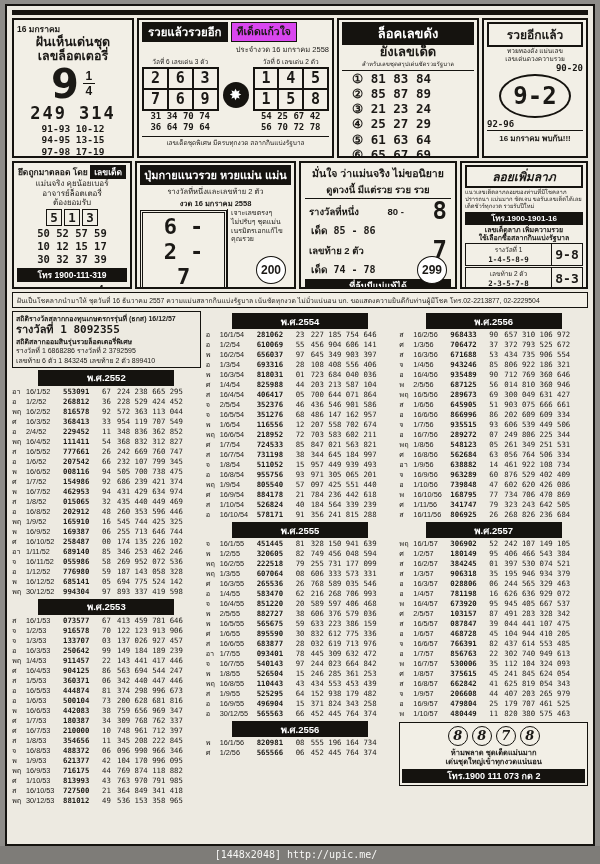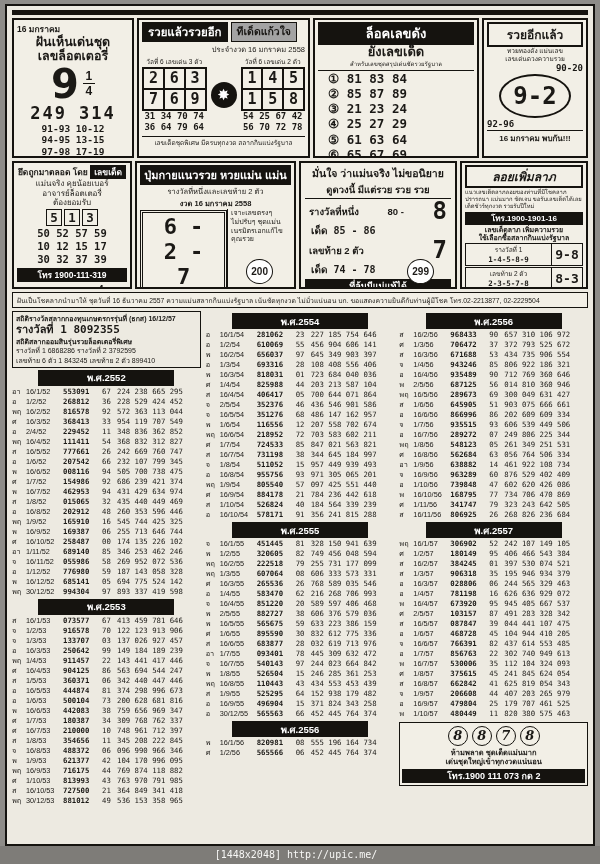--- a/index.html
+++ b/index.html
@@ -29,32 +29,32 @@
   .b1-bigrow { display: flex; justify-content: center; align-items: center; gap: 4px; margin-top: 1px; }
   .b1-big { font-size: 40px; font-weight: bold; line-height: 0.95; font-family: "DejaVu Sans", sans-serif; }
   .b1-frac { display: inline-flex; flex-direction: column; font-size: 12px; font-weight: bold; line-height: 1; }
   .b1-frac .fline { border-top: 1.5px solid #15130f; width: 12px; margin: 1px auto; }
   .b1-set { font-size: 17px; font-weight: bold; letter-spacing: 2px; font-family: "DejaVu Sans Mono", monospace; }
   .b1-pair { font-size: 9.5px; font-weight: bold; font-family: "DejaVu Sans Mono", monospace; line-height: 1.25; }
 
   .b2 { flex: 1; padding: 2px 3px; }
   .b2-head { display: flex; gap: 3px; align-items: stretch; }
   .b2-hdr-black { background:#15130f; color:#fff; font-weight: bold; font-size: 11.5px; padding: 1px 6px; flex: 0 0 auto; }
-  .b2-badge { border: 1.5px solid #15130f; font-weight: bold; font-size: 10.5px; padding: 0 5px; background:#a3a3a3; }
+  .b2-badge { border: 1.5px solid #15130f; font-weight: bold; font-size: 10.5px; padding: 0 5px; background:#d946ef; }
   .b2-issue { font-size: 7.5px; text-align: right; margin-top: 1px; }
   .b2-grids { display: flex; gap: 4px; align-items: flex-start; margin-top: 2px; }
   .b2-gwrap { flex: 1; }
   .b2-cap { font-size: 6.5px; text-align: center; }
   .b2-grid { display: grid; grid-template-columns: repeat(3, 1fr); border: 1.5px solid #15130f; }
   .gcell { border: 0.8px solid #15130f; font-size: 15px; font-weight: bold; text-align: center; line-height: 1.25; font-family: "DejaVu Sans Mono", monospace; }
   .b2-star { width: 26px; height: 26px; border-radius: 50%; background: #15130f; color: #fff; font-size: 15px; text-align: center; line-height: 26px; align-self: center; flex: 0 0 auto; }
   .b2-pair { font-size: 9px; font-weight: bold; text-align: center; font-family: "DejaVu Sans Mono", monospace; line-height: 1.3; }
   .b2-foot { font-size: 6.5px; text-align: center; border-top: 1px solid #15130f; margin-top: 2px; padding-top: 1px; }
 
-  .b3 { width: 166px; text-align: center; padding: 2px 3px; }
+  .b3 { width: 142px; text-align: center; padding: 2px 3px; }
   .b3-hdr { background: #15130f; color: #fff; font-size: 13px; font-weight: bold; padding: 1px 0; }
   .b3-hdr2 { font-size: 13px; font-weight: bold; line-height: 1.05; }
   .b3-sub { font-size: 6px; border-bottom: 1px solid #15130f; padding-bottom: 1px; }
   .b3-row { font-size: 12.5px; font-weight: bold; font-family: "DejaVu Sans Mono", monospace; line-height: 1.22; text-align: left; padding-left: 10px; }
 
   .b4 { width: 106px; text-align: center; padding: 2px 3px; }
   .b4-hdr { border: 2px double #15130f; font-weight: bold; font-size: 12px; padding: 1px 0; }
   .b4-sub { font-size: 6.5px; line-height: 1.2; }
   .b4-corner { font-size: 9px; font-weight: bold; text-align: right; font-family: "DejaVu Sans Mono", monospace; }
   .b4-oval { display: inline-block; border: 2px solid #15130f; border-radius: 50%; font-size: 24px; font-weight: bold; padding: 6px 12px; margin: 1px 0; font-family: "DejaVu Sans Mono", monospace; }
@@ -74,21 +74,21 @@
   .bA-foot { font-size: 10px; font-weight: bold; }
 
   .bB { flex: 1; padding: 2px 3px; }
   .bB-hdr { background: #15130f; color: #fff; font-size: 11px; font-weight: bold; text-align: center; padding: 1px 0; }
   .bB-sub { font-size: 7.5px; text-align: center; }
   .bB-issue { font-size: 7.5px; font-weight: bold; text-align: center; }
   .bB-big { border: 3px double #15130f; display: inline-block; font-size: 22px; font-weight: bold; padding: 1px 14px; font-family: "DejaVu Sans Mono", monospace; margin: 1px 0; }
   .bB-body { display: flex; }
   .bB-left { text-align: center; flex: 1; }
   .bB-notes { width: 64px; font-size: 7px; line-height: 1.25; border-left: 1px solid #15130f; padding-left: 3px; }
-  .badge { position: absolute; right: 21px; bottom: 3px; border: 1.5px solid #15130f; border-radius: 50%; font-size: 10px; font-weight: bold; padding: 6px 4px; background: #fff; }
+  .badge { position: absolute; right: 8px; bottom: 3px; border: 1.5px solid #15130f; border-radius: 50%; font-size: 12px; font-weight: bold; padding: 6px 4px; background: #fff; }
 
   .bC { width: 158px; padding: 2px 4px; text-align: center; }
   .bC-t1 { font-size: 10.5px; font-weight: bold; }
   .bC-t2 { font-size: 9.5px; font-weight: bold; border-bottom: 1px solid #15130f; padding-bottom: 1px; }
   .bC-row { display: flex; justify-content: space-between; align-items: center; padding: 0 4px; }
   .bC-label { font-size: 9.5px; font-weight: bold; }
   .bC-big { font-size: 24px; font-weight: bold; font-family: "DejaVu Sans Mono", monospace; line-height: 1; }
   .bC-ded { font-size: 10px; font-weight: bold; text-align: left; padding-left: 6px; font-family: "DejaVu Sans Mono", monospace; }
   .bC-foot { background: #15130f; color: #fff; font-size: 9px; font-weight: bold; margin-top: 2px; }
 

